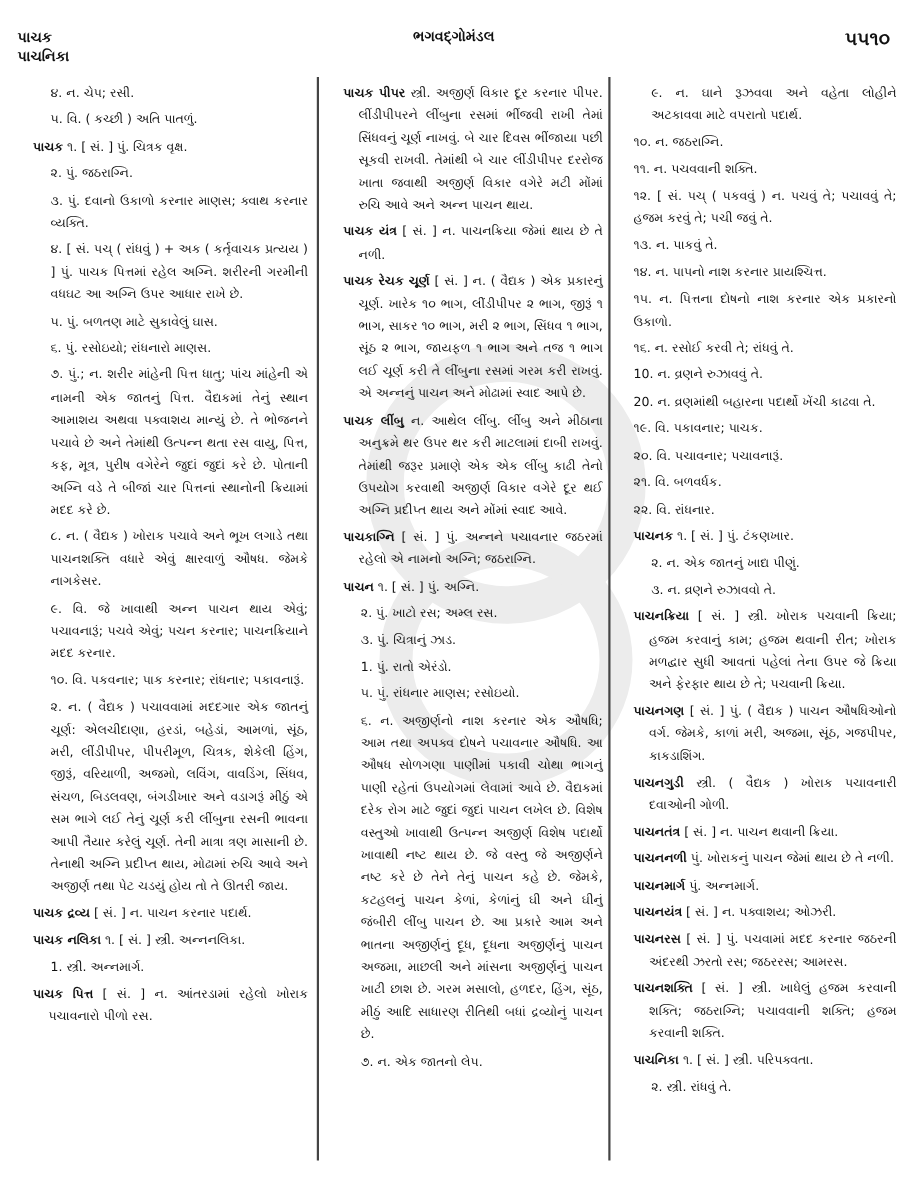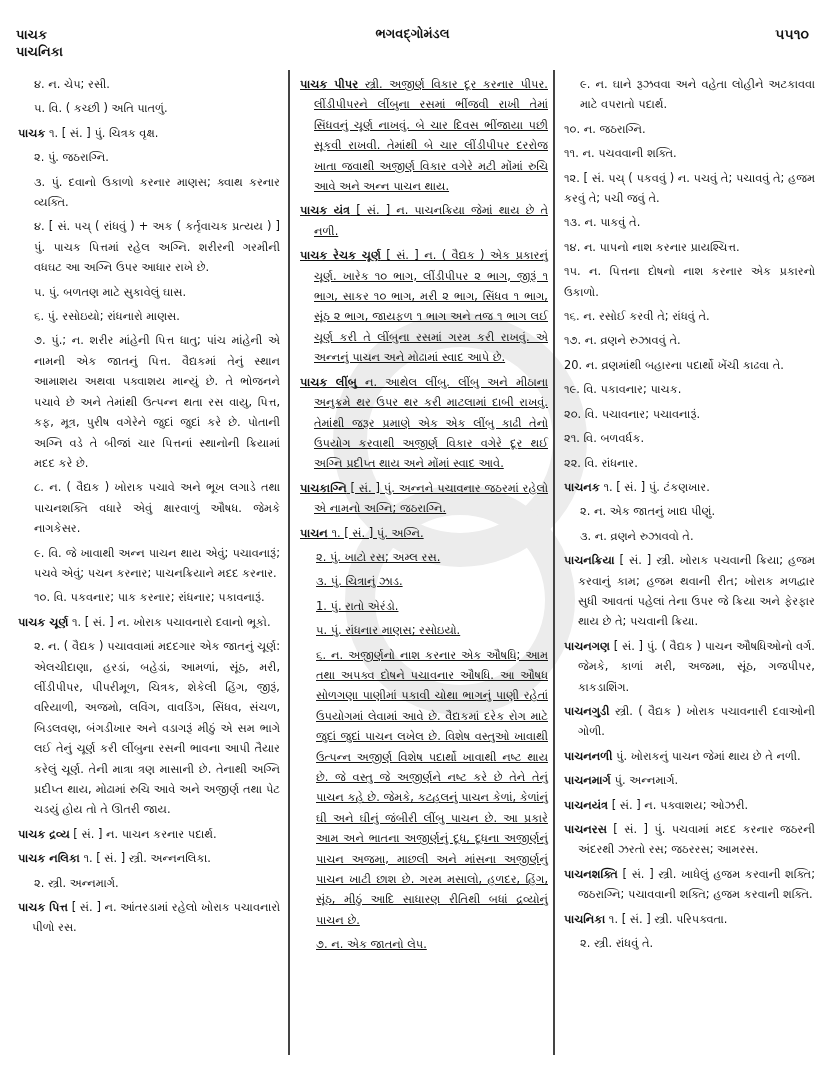--- a/index.html
+++ b/index.html
@@ -14,35 +14,35 @@
   .watermark {
     position: absolute; left: 300px; top: 300px; width: 320px; height: 430px;
     pointer-events: none;
   }
   .watermark svg { width: 100%; height: 100%; }
   .header {
     position: absolute; top: 26px; left: 0; width: 825px; height: 44px;
   }
   .hdr-left { position: absolute; left: 16px; top: 0; font-size: 13px; font-weight: bold; line-height: 17px; }
   .hdr-center { position: absolute; left: 0; width: 825px; top: 0; text-align: center; font-size: 13px; font-weight: bold; }
-  .hdr-right { position: absolute; right: 16px; top: 0; font-size: 14px; font-weight: bold; }
+  .hdr-right { position: absolute; right: 16px; top: 0; font-size: 17px; font-weight: bold; }
   .col {
     position: absolute; top: 74px;
     font-size: 11.4px; line-height: 20.4px;
     text-align: justify;
   }
   .col-1 { left: 14px; width: 266px; }
-  .col-2 { left: 296px; width: 252px; text-decoration: underline; }
+  .col-2 { left: 296px; width: 252px; }
   .col-3 { left: 560px; width: 255px; }
   .rule {
     position: absolute; top: 70px; height: 985px; width: 1.5px; background: #444;
   }
   .rule-1 { left: 288px; }
   .rule-2 { left: 553px; }
-  .entry { margin: 0 0 4px 4px; }
+  .entry { margin: 0 0 4px 16px; }
   .hw { font-weight: bold; }
   .sense { padding-left: 16px; text-indent: 0; }
   .entry-main { padding-left: 14px; text-indent: -14px; }
 </style>
 </head>
 <body>
 
 <div class="watermark">
   <svg viewBox="0 0 320 430">
     <circle cx="160" cy="140" r="110" fill="none" stroke="#ececec" stroke-width="34"></circle>
@@ -68,25 +68,24 @@
     <p class="entry entry-main"><span class="hw">પાચક</span><span> ૧. [ સં. ] પું. ચિત્રક વૃક્ષ.</span></p>
     <p class="entry sense">૨. પું. જઠરાગ્નિ.</p>
     <p class="entry sense">૩. પું. દવાનો ઉકાળો કરનાર માણસ; ક્વાથ કરનાર વ્યક્તિ.</p>
     <p class="entry sense">૪. [ સં. પચ્ ( રાંધવું ) + અક ( કર્તૃવાચક પ્રત્યય ) ] પું. પાચક પિત્તમાં રહેલ અગ્નિ. શરીરની ગરમીની વધઘટ આ અગ્નિ ઉપર આધાર રાખે છે.</p>
     <p class="entry sense">૫. પું. બળતણ માટે સુકાવેલું ઘાસ.</p>
     <p class="entry sense">૬. પું. રસોઇયો; રાંધનારો માણસ.</p>
     <p class="entry sense">૭. પું.; ન. શરીર માંહેની પિત્ત ધાતુ; પાંચ માંહેની એ નામની એક જાતનું પિત્ત. વૈદ્યકમાં તેનું સ્થાન આમાશય અથવા પક્વાશય માન્યું છે. તે ભોજનને પચાવે છે અને તેમાંથી ઉત્પન્ન થતા રસ વાયુ, પિત્ત, કફ, મૂત્ર, પુરીષ વગેરેને જુદાં જુદાં કરે છે. પોતાની અગ્નિ વડે તે બીજાં ચાર પિત્તનાં સ્થાનોની ક્રિયામાં મદદ કરે છે.</p>
     <p class="entry sense">૮. ન. ( વૈદ્યક ) ખોરાક પચાવે અને ભૂખ લગાડે તથા પાચનશક્તિ વધારે એવું ક્ષારવાળું ઔષધ. જેમકે નાગકેસર.</p>
     <p class="entry sense">૯. વિ. જે ખાવાથી અન્ન પાચન થાય એવું; પચાવનારૂં; પચવે એવું; પચન કરનાર; પાચનક્રિયાને મદદ કરનાર.</p>
     <p class="entry sense">૧૦. વિ. પકવનાર; પાક કરનાર; રાંધનાર; પકાવનારૂં.</p>
-    <p class="entry entry-main"><span class="hw">પાચક ચૂર્ણ</span><span> ૧. [ સં. ] ન. ખોરાક પચાવનારો દવાનો ભૂકો.</span></p>
     <p class="entry sense">૨. ન. ( વૈદ્યક ) પચાવવામાં મદદગાર એક જાતનું ચૂર્ણ: એલચીદાણા, હરડાં, બહેડાં, આમળાં, સૂંઠ, મરી, લીંડીપીપર, પીપરીમૂળ, ચિત્રક, શેકેલી હિંગ, જીરૂં, વરિયાળી, અજમો, લવિંગ, વાવડિંગ, સિંધવ, સંચળ, બિડલવણ, બંગડીખાર અને વડાગરૂં મીઠું એ સમ ભાગે લઈ તેનું ચૂર્ણ કરી લીંબુના રસની ભાવના આપી તૈયાર કરેલું ચૂર્ણ. તેની માત્રા ત્રણ માસાની છે. તેનાથી અગ્નિ પ્રદીપ્ત થાય, મોઢામાં રુચિ આવે અને અજીર્ણ તથા પેટ ચડયું હોય તો તે ઊતરી જાય.</p>
     <p class="entry entry-main"><span class="hw">પાચક દ્રવ્ય</span><span> [ સં. ] ન. પાચન કરનાર પદાર્થ.</span></p>
     <p class="entry entry-main"><span class="hw">પાચક નલિકા</span><span> ૧. [ સં. ] સ્ત્રી. અન્નનલિકા.</span></p>
-    <p class="entry sense">૨. સ્ત્રી. અન્નમાર્ગ.</p>
+    <p class="entry sense">1. સ્ત્રી. અન્નમાર્ગ.</p>
     <p class="entry entry-main"><span class="hw">પાચક પિત્ત</span><span> [ સં. ] ન. આંતરડામાં રહેલો ખોરાક પચાવનારો પીળો રસ.</span></p>
   </div>
 <div class="col col-2">
     <p class="entry entry-main"><span class="hw">પાચક પીપર</span><span> સ્ત્રી. અજીર્ણ વિકાર દૂર કરનાર પીપર. લીંડીપીપરને લીંબુના રસમાં ભીંજવી રાખી તેમાં સિંધવનું ચૂર્ણ નાખવું. બે ચાર દિવસ ભીંજાયા પછી સૂકવી રાખવી. તેમાંથી બે ચાર લીંડીપીપર દરરોજ ખાતા જવાથી અજીર્ણ વિકાર વગેરે મટી મોંમાં રુચિ આવે અને અન્ન પાચન થાય.</span></p>
     <p class="entry entry-main"><span class="hw">પાચક યંત્ર</span><span> [ સં. ] ન. પાચનક્રિયા જેમાં થાય છે તે નળી.</span></p>
     <p class="entry entry-main"><span class="hw">પાચક રેચક ચૂર્ણ</span><span> [ સં. ] ન. ( વૈદ્યક ) એક પ્રકારનું ચૂર્ણ. ખારેક ૧૦ ભાગ, લીંડીપીપર ૨ ભાગ, જીરૂં ૧ ભાગ, સાકર ૧૦ ભાગ, મરી ૨ ભાગ, સિંધવ ૧ ભાગ, સૂંઠ ૨ ભાગ, જાયફળ ૧ ભાગ અને તજ ૧ ભાગ લઈ ચૂર્ણ કરી તે લીંબુના રસમાં ગરમ કરી રાખવું. એ અન્નનું પાચન અને મોઢામાં સ્વાદ આપે છે.</span></p>
     <p class="entry entry-main"><span class="hw">પાચક લીંબુ</span><span> ન. આથેલ લીંબુ. લીંબુ અને મીઠાના અનુક્રમે થર ઉપર થર કરી માટલામાં દાબી રાખવું. તેમાંથી જરૂર પ્રમાણે એક એક લીંબુ કાઢી તેનો ઉપયોગ કરવાથી અજીર્ણ વિકાર વગેરે દૂર થઈ અગ્નિ પ્રદીપ્ત થાય અને મોંમાં સ્વાદ આવે.</span></p>
     <p class="entry entry-main"><span class="hw">પાચકાગ્નિ</span><span> [ સં. ] પું. અન્નને પચાવનાર જઠરમાં રહેલો એ નામનો અગ્નિ; જઠરાગ્નિ.</span></p>
     <p class="entry entry-main"><span class="hw">પાચન</span><span> ૧. [ સં. ] પું. અગ્નિ.</span></p>
     <p class="entry sense">૨. પું. ખાટો રસ; અમ્લ રસ.</p>
@@ -98,32 +97,33 @@
   </div>
 <div class="col col-3">
     <p class="entry sense">૯. ન. ઘાને રૂઝવવા અને વહેતા લોહીને અટકાવવા માટે વપરાતો પદાર્થ.</p>
     <p class="entry ">૧૦. ન. જઠરાગ્નિ.</p>
     <p class="entry ">૧૧. ન. પચવવાની શક્તિ.</p>
     <p class="entry ">૧૨. [ સં. પચ્ ( પકવવું ) ન. પચવું તે; પચાવવું તે; હજમ કરવું તે; પચી જવું તે.</p>
     <p class="entry ">૧૩. ન. પાકવું તે.</p>
     <p class="entry ">૧૪. ન. પાપનો નાશ કરનાર પ્રાયશ્ચિત્ત.</p>
     <p class="entry ">૧૫. ન. પિત્તના દોષનો નાશ કરનાર એક પ્રકારનો ઉકાળો.</p>
     <p class="entry ">૧૬. ન. રસોઈ કરવી તે; રાંધવું તે.</p>
-    <p class="entry ">૧૭. ન. વ્રણને રુઝાવવું તે.</p>
+    <p class="entry ">10. ન. વ્રણને રુઝાવવું તે.</p>
     <p class="entry ">20. ન. વ્રણમાંથી બહારના પદાર્થો ખેંચી કાઢવા તે.</p>
     <p class="entry ">૧૯. વિ. પકાવનાર; પાચક.</p>
     <p class="entry ">૨૦. વિ. પચાવનાર; પચાવનારૂં.</p>
     <p class="entry ">૨૧. વિ. બળવર્ધક.</p>
     <p class="entry ">૨૨. વિ. રાંધનાર.</p>
     <p class="entry entry-main"><span class="hw">પાચનક</span><span> ૧. [ સં. ] પું. ટંકણખાર.</span></p>
     <p class="entry sense">૨. ન. એક જાતનું ખાદ્ય પીણું.</p>
     <p class="entry sense">૩. ન. વ્રણને રુઝાવવો તે.</p>
     <p class="entry entry-main"><span class="hw">પાચનક્રિયા</span><span> [ સં. ] સ્ત્રી. ખોરાક પચવાની ક્રિયા; હજમ કરવાનું કામ; હજમ થવાની રીત; ખોરાક મળદ્વાર સુધી આવતાં પહેલાં તેના ઉપર જે ક્રિયા અને ફેરફાર થાય છે તે; પચવાની ક્રિયા.</span></p>
     <p class="entry entry-main"><span class="hw">પાચનગણ</span><span> [ સં. ] પું. ( વૈદ્યક ) પાચન ઔષધિઓનો વર્ગ. જેમકે, કાળાં મરી, અજમા, સૂંઠ, ગજપીપર, કાકડાશિંગ.</span></p>
     <p class="entry entry-main"><span class="hw">પાચનગુડી</span><span> સ્ત્રી. ( વૈદ્યક ) ખોરાક પચાવનારી દવાઓની ગોળી.</span></p>
+    <p class="entry entry-main"><span class="hw">પાચનતંત્ર</span><span> [ સં. ] ન. પાચન થવાની ક્રિયા.</span></p>
     <p class="entry entry-main"><span class="hw">પાચનનળી</span><span> પું. ખોરાકનું પાચન જેમાં થાય છે તે નળી.</span></p>
     <p class="entry entry-main"><span class="hw">પાચનમાર્ગ</span><span> પું. અન્નમાર્ગ.</span></p>
     <p class="entry entry-main"><span class="hw">પાચનયંત્ર</span><span> [ સં. ] ન. પક્વાશય; ઓઝરી.</span></p>
     <p class="entry entry-main"><span class="hw">પાચનરસ</span><span> [ સં. ] પું. પચવામાં મદદ કરનાર જઠરની અંદરથી ઝરતો રસ; જઠરરસ; આમરસ.</span></p>
     <p class="entry entry-main"><span class="hw">પાચનશક્તિ</span><span> [ સં. ] સ્ત્રી. ખાધેલું હજમ કરવાની શક્તિ; જઠરાગ્નિ; પચાવવાની શક્તિ; હજમ કરવાની શક્તિ.</span></p>
     <p class="entry entry-main"><span class="hw">પાચનિકા</span><span> ૧. [ સં. ] સ્ત્રી. પરિપક્વતા.</span></p>
     <p class="entry sense">૨. સ્ત્રી. રાંધવું તે.</p>
   </div>
 
 </body></html>

